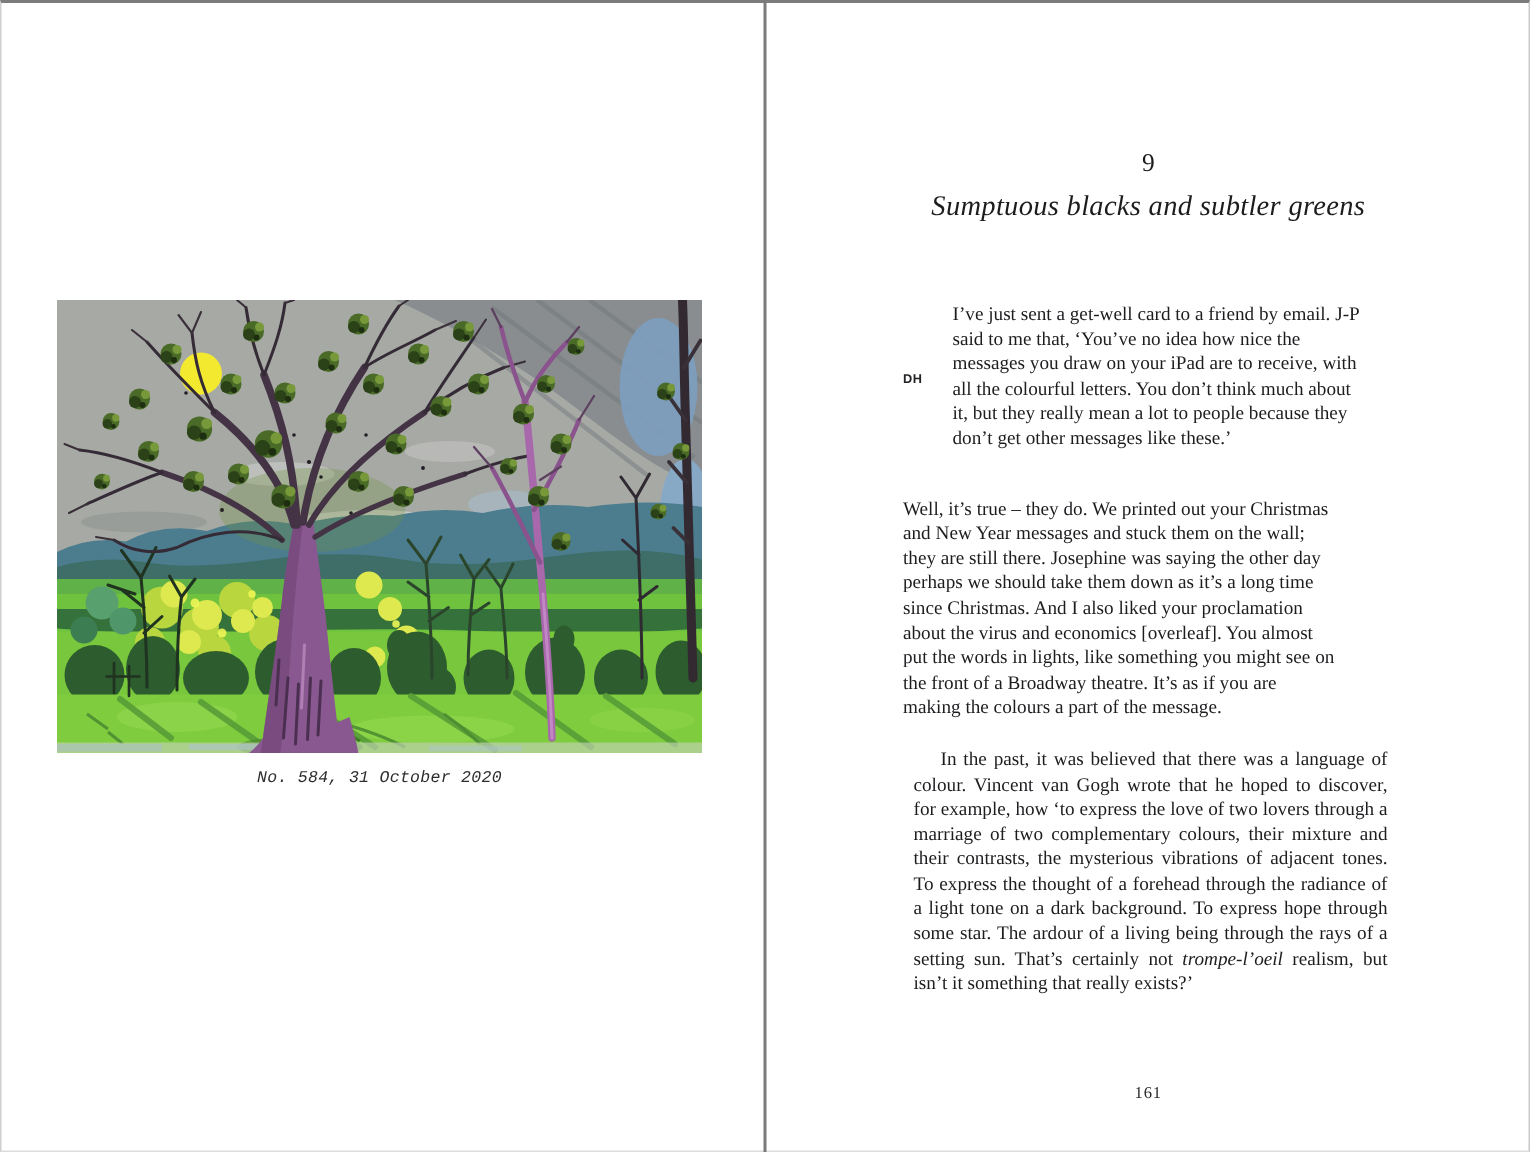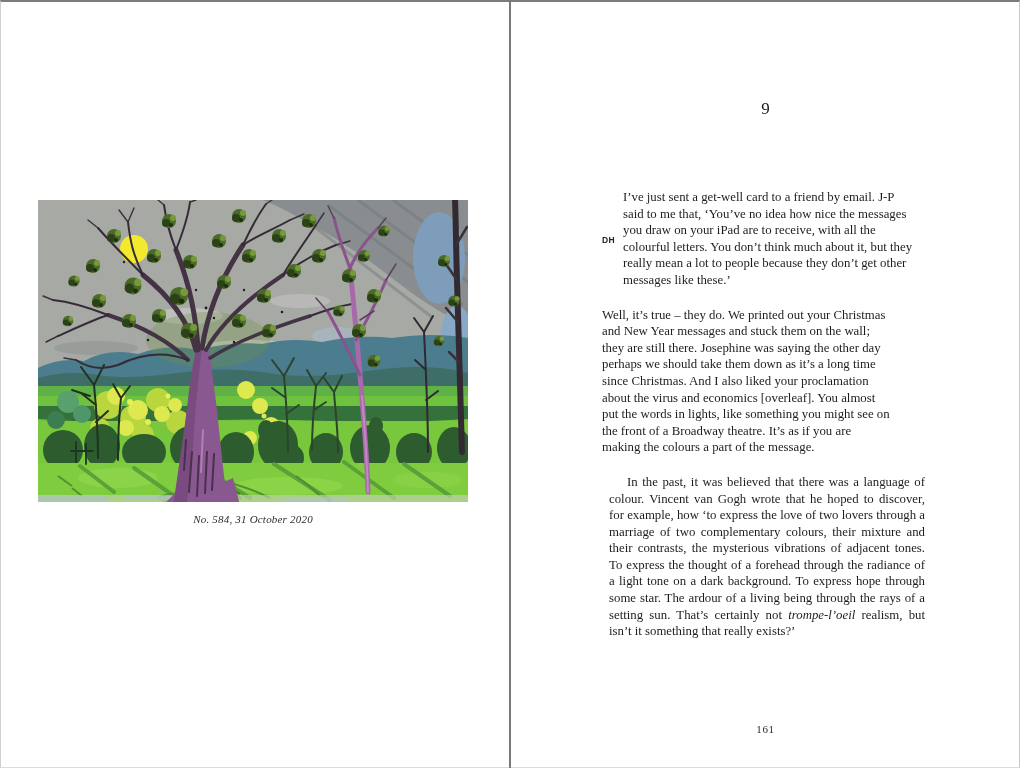--- a/index.html
+++ b/index.html
@@ -15,21 +15,21 @@
   .gutter{position:absolute;left:509px;top:0;width:2px;height:768px;background:#7a7a7a;}
   .page{position:absolute;top:0;width:509px;height:768px;}
   .page-left{left:0;}
   .page-right{left:511px;}
 
   
   .artwork{position:absolute;left:38px;top:200px;width:430px;height:302px;}
   .artwork svg{display:block;width:430px;height:302px;}
   .caption{
     position:absolute;left:38px;top:513px;width:430px;text-align:center;
-    font-style:italic;font-size:11px;color:#2e2e30;letter-spacing:.2px;
+    font-style:italic;font-size:11px;color:#2e2e30;letter-spacing:.2px;font-family:Liberation Mono, monospace;
   }
 
   
   .chapter-number{
     position:absolute;top:99px;left:0;width:509px;text-align:center;
     font-size:17px;color:#1c1c1e;
   }
   .chapter-title{
     position:absolute;top:127px;left:0;width:509px;text-align:center;
     font-size:19px;font-style:italic;color:#1c1c1e;letter-spacing:.2px;
@@ -306,25 +306,26 @@
         <circle cx="206" cy="90" r="1.2"></circle>
           <circle cx="158" cy="90" r="1.2"></circle>
       </g>
     </svg>
   </div>
   <div class="caption">No. 584, 31 October 2020</div>
 </div>
 
 <div class="page page-right">
   <div class="chapter-number">9</div>
+  <div class="chapter-title">Sumptuous blacks and subtler greens</div>
 
   <div class="text-col">
     <div class="dialogue-row">
       <span class="speaker">DH</span>
-      <p class="dialogue-text" style="margin:0">I’ve just sent a get-well card to a friend by email. J-P said to me that, ‘You’ve no idea how nice the messages you draw on your iPad are to receive, with all the colourful letters. You don’t think much about it, but they really mean a lot to people because they don’t get other messages like these.’</p>
+      <p class="dialogue-text" style="margin:12px">I’ve just sent a get-well card to a friend by email. J-P said to me that, ‘You’ve no idea how nice the messages you draw on your iPad are to receive, with all the colourful letters. You don’t think much about it, but they really mean a lot to people because they don’t get other messages like these.’</p>
     </div>
     <div class="dialogue-row">
       <p class="dialogue-text" style="margin:0">Well, it’s true – they do. We printed out your Christmas and New Year messages and stuck them on the wall; they are still there. Josephine was saying the other day perhaps we should take them down as it’s a long time since Christmas. And I also liked your proclamation about the virus and economics [overleaf]. You almost put the words in lights, like something you might see on the front of a Broadway theatre. It’s as if you are making the colours a part of the message.</p>
     </div>
     <p class="body-paragraph"><span>In the past, it was believed that there was a language of colour. Vincent van Gogh wrote that he hoped to discover, for example, how ‘to express the love of two lovers through a marriage of two complementary colours, their mixture and their contrasts, the mysterious vibrations of adjacent tones. To express the thought of a forehead through the radiance of a light tone on a dark background. To express hope through some star. The ardour of a living being through the rays of a setting sun. That’s certainly not </span><span class="it">trompe-l’oeil</span><span> realism, but isn’t it something that really exists?’</span></p>
   </div>
 
   <div class="page-number">161</div>
 </div>
 

